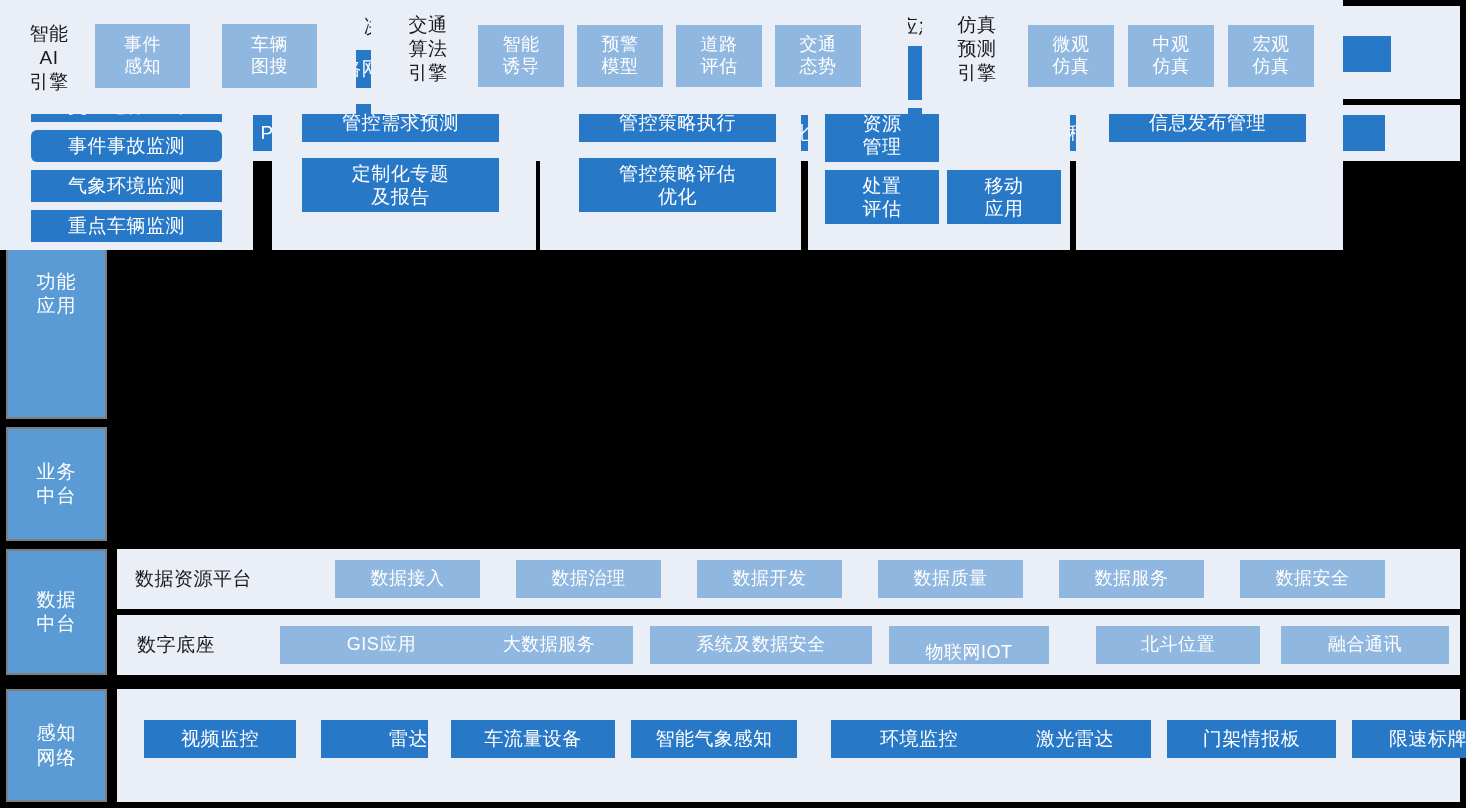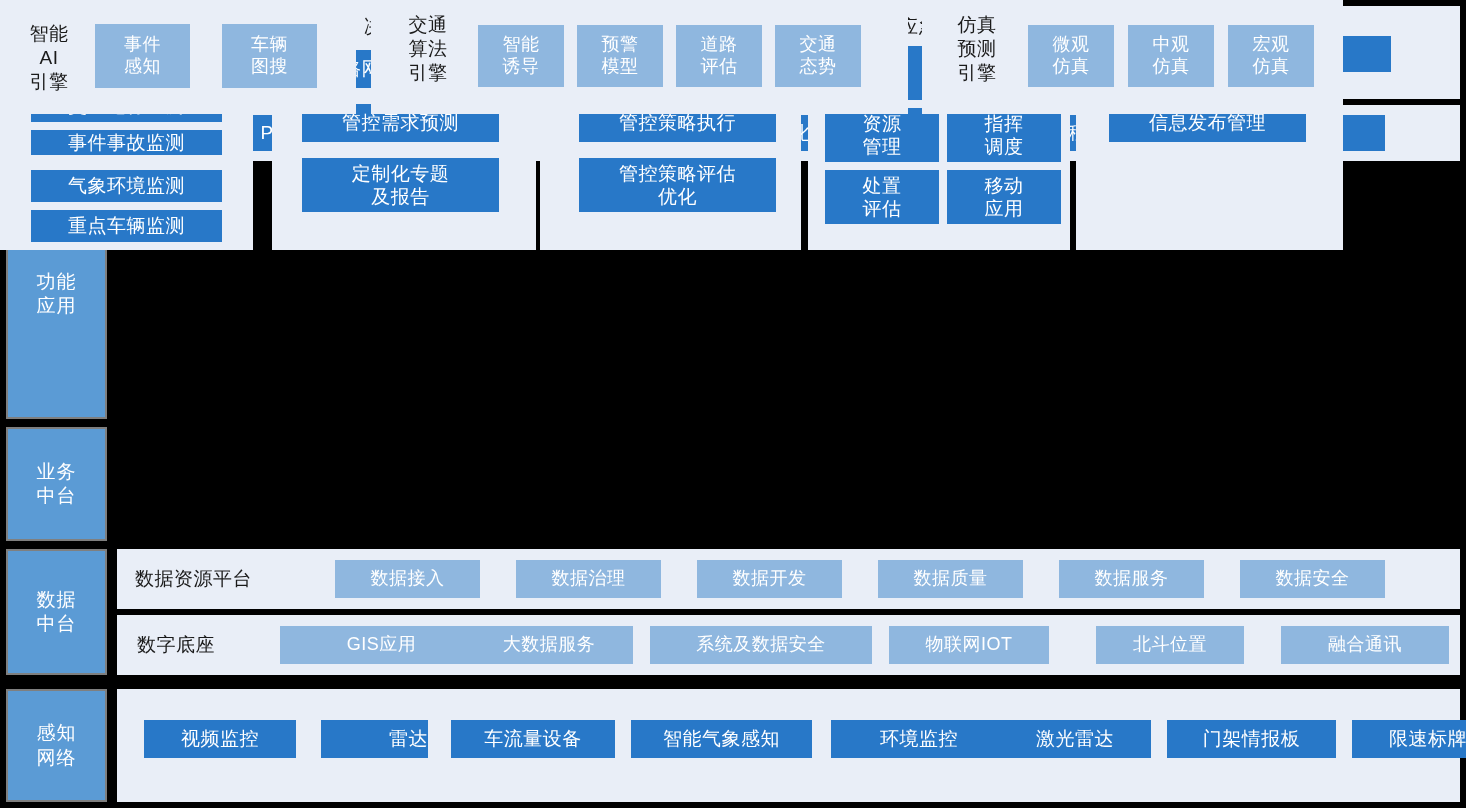--- a/index.html
+++ b/index.html
@@ -159,21 +159,21 @@
   </div>
 
   <div id="r2">
 
     <div class="fpanel" style="left:0px;width:253px;">
       <div class="grp-title">运行监测</div>
       <div class="chip" style="left:31px;top:50px;width:191px;height:32px;">
         <span>视频监控</span></div>
       <div class="chip" style="left:31px;top:90px;width:191px;height:32px;">
         <span>交通运行监测</span></div>
-      <div class="chip" style="left:31px;top:130px;width:191px;height:25px;">
+      <div class="chip" style="left:31px;top:130px;width:191px;height:32px;border-radius:6px;">
         <span>事件事故监测</span></div>
       <div class="chip" style="left:31px;top:170px;width:191px;height:32px;">
         <span>气象环境监测</span></div>
       <div class="chip" style="left:31px;top:210px;width:191px;height:32px;">
         <span>重点车辆监测</span></div>
     </div>
 
     <div class="fpanel" style="left:272px;width:264px;">
       <div class="grp-title">决策分析</div>
       <div class="chip" style="left:30px;top:50px;width:197px;height:38px;">
@@ -200,23 +200,20 @@
       <div class="grp-title">应急指挥</div>
       <div class="chip" style="left:17px;top:46px;width:114px;height:54px;">
         <span>值守
 管理</span></div>
       <div class="chip" style="left:139px;top:46px;width:114px;height:54px;">
         <span>隐患
 管理</span></div>
       <div class="chip" style="left:17px;top:108px;width:114px;height:54px;">
         <span>资源
 管理</span></div>
-      <div class="chip" style="left:139px;top:108px;width:114px;height:54px;">
-        <span>指挥
-调度</span></div>
       <div class="chip" style="left:17px;top:170px;width:114px;height:54px;">
         <span>处置
 评估</span></div>
       <div class="chip" style="left:139px;top:170px;width:114px;height:54px;align-items:center;">
         <span>移动
 应用</span></div>
     </div>
 
     <div class="fpanel" style="left:1076px;width:267px;">
       <div class="grp-title">信息服务</div>
@@ -292,36 +289,36 @@
   </div>
 
   <div class="panel" id="r5">
     <div class="grp-label" style="left:20px;">数字底座</div>
     <div class="chip-light" style="left:163px;width:203px;">
       <span>GIS应用</span></div>
     <div class="chip-light" style="left:348px;width:168px;">
       <span>大数据服务</span></div>
     <div class="chip-light" style="left:533px;width:222px;">
       <span>系统及数据安全</span></div>
-    <div class="chip-light" style="left:772px;width:160px;">
+    <div class="chip-light" style="left:772px;width:160px;align-items:flex-end;">
       <span>物联网IOT</span></div>
-    <div class="chip-light" style="left:979px;width:148px;">
+    <div class="chip-light" style="left:979px;width:164px;">
       <span>北斗位置</span></div>
     <div class="chip-light" style="left:1164px;width:168px;">
       <span>融合通讯</span></div>
   </div>
 
   <div class="panel" id="r6">
     <div class="chip" style="left:27px;width:152px;">
       <span>视频监控</span></div>
     <div class="chip" style="left:204px;width:107px;justify-content:flex-end;">
       <span>雷达</span></div>
     <div class="chip" style="left:334px;width:164px;">
       <span>车流量设备</span></div>
-    <div class="chip" style="left:514px;width:181px;">
+    <div class="chip" style="left:514px;width:166px;">
       <span>智能气象感知</span></div>
     <div class="chip" style="left:714px;width:176px;">
       <span>环境监控</span></div>
     <div class="chip" style="left:882px;width:152px;">
       <span>激光雷达</span></div>
     <div class="chip" style="left:1050px;width:169px;">
       <span>门架情报板</span></div>
     <div class="chip" style="left:1235px;width:152px;">
       <span>限速标牌</span></div>
   </div>

